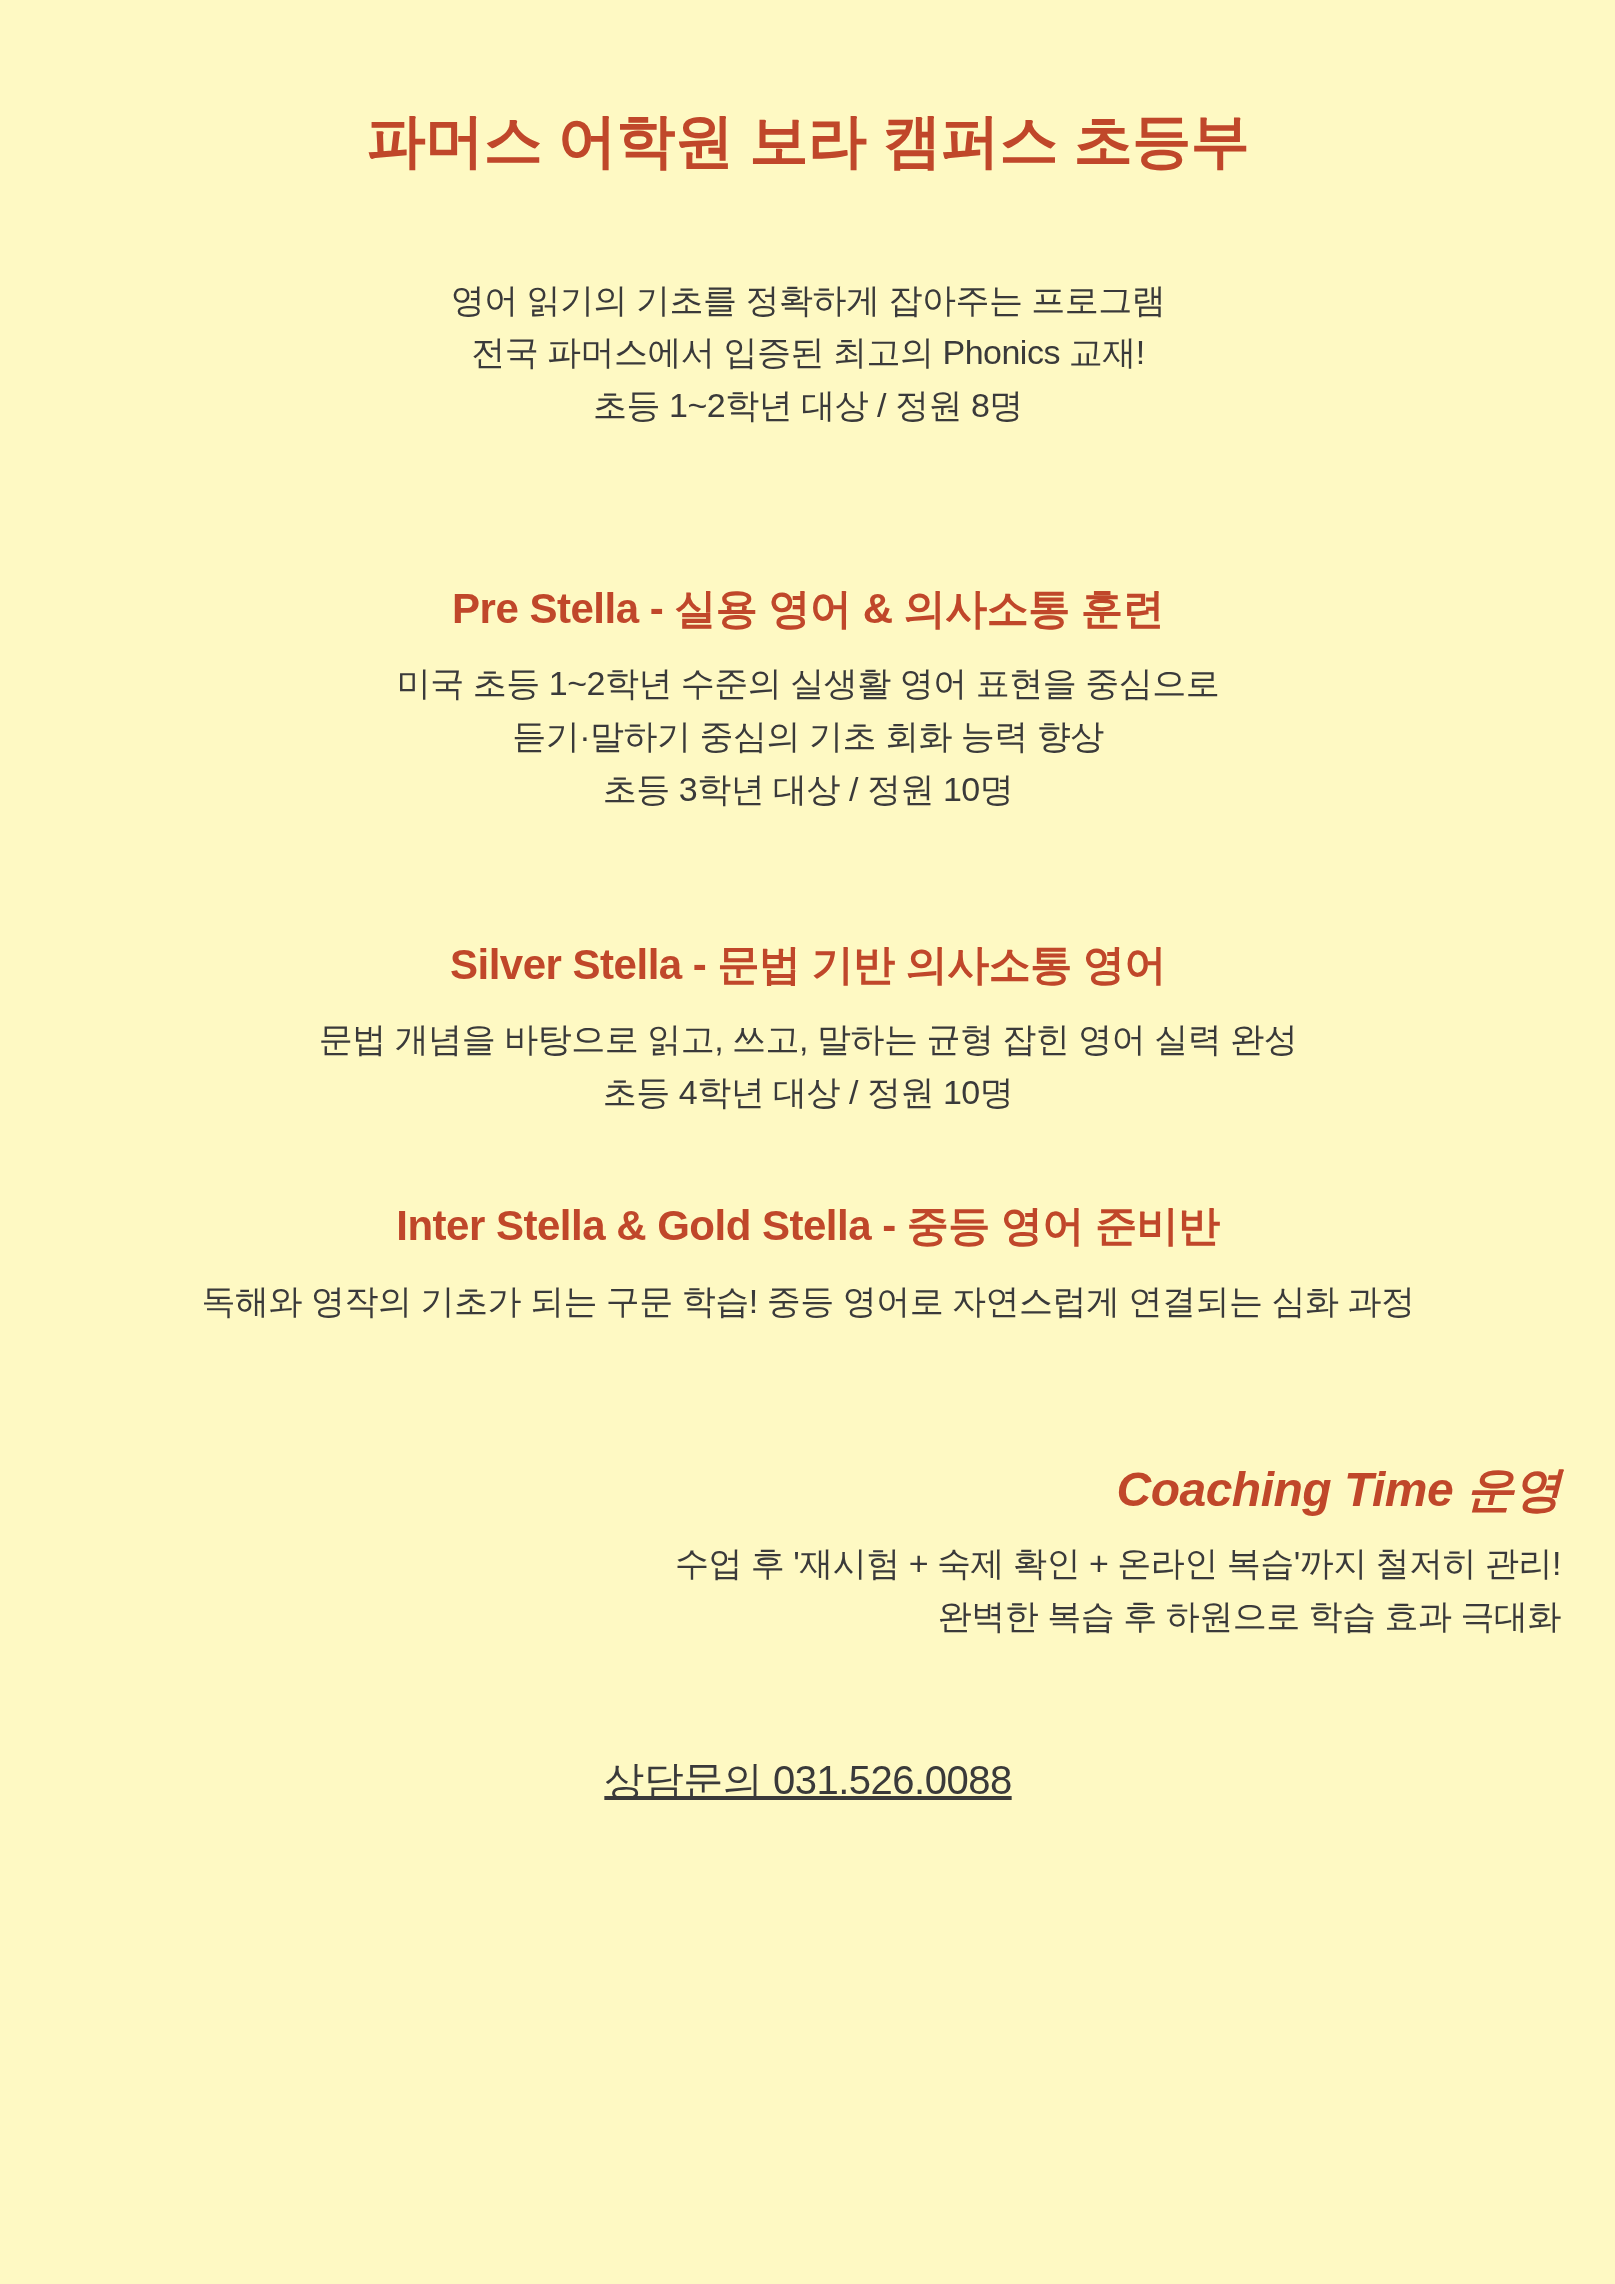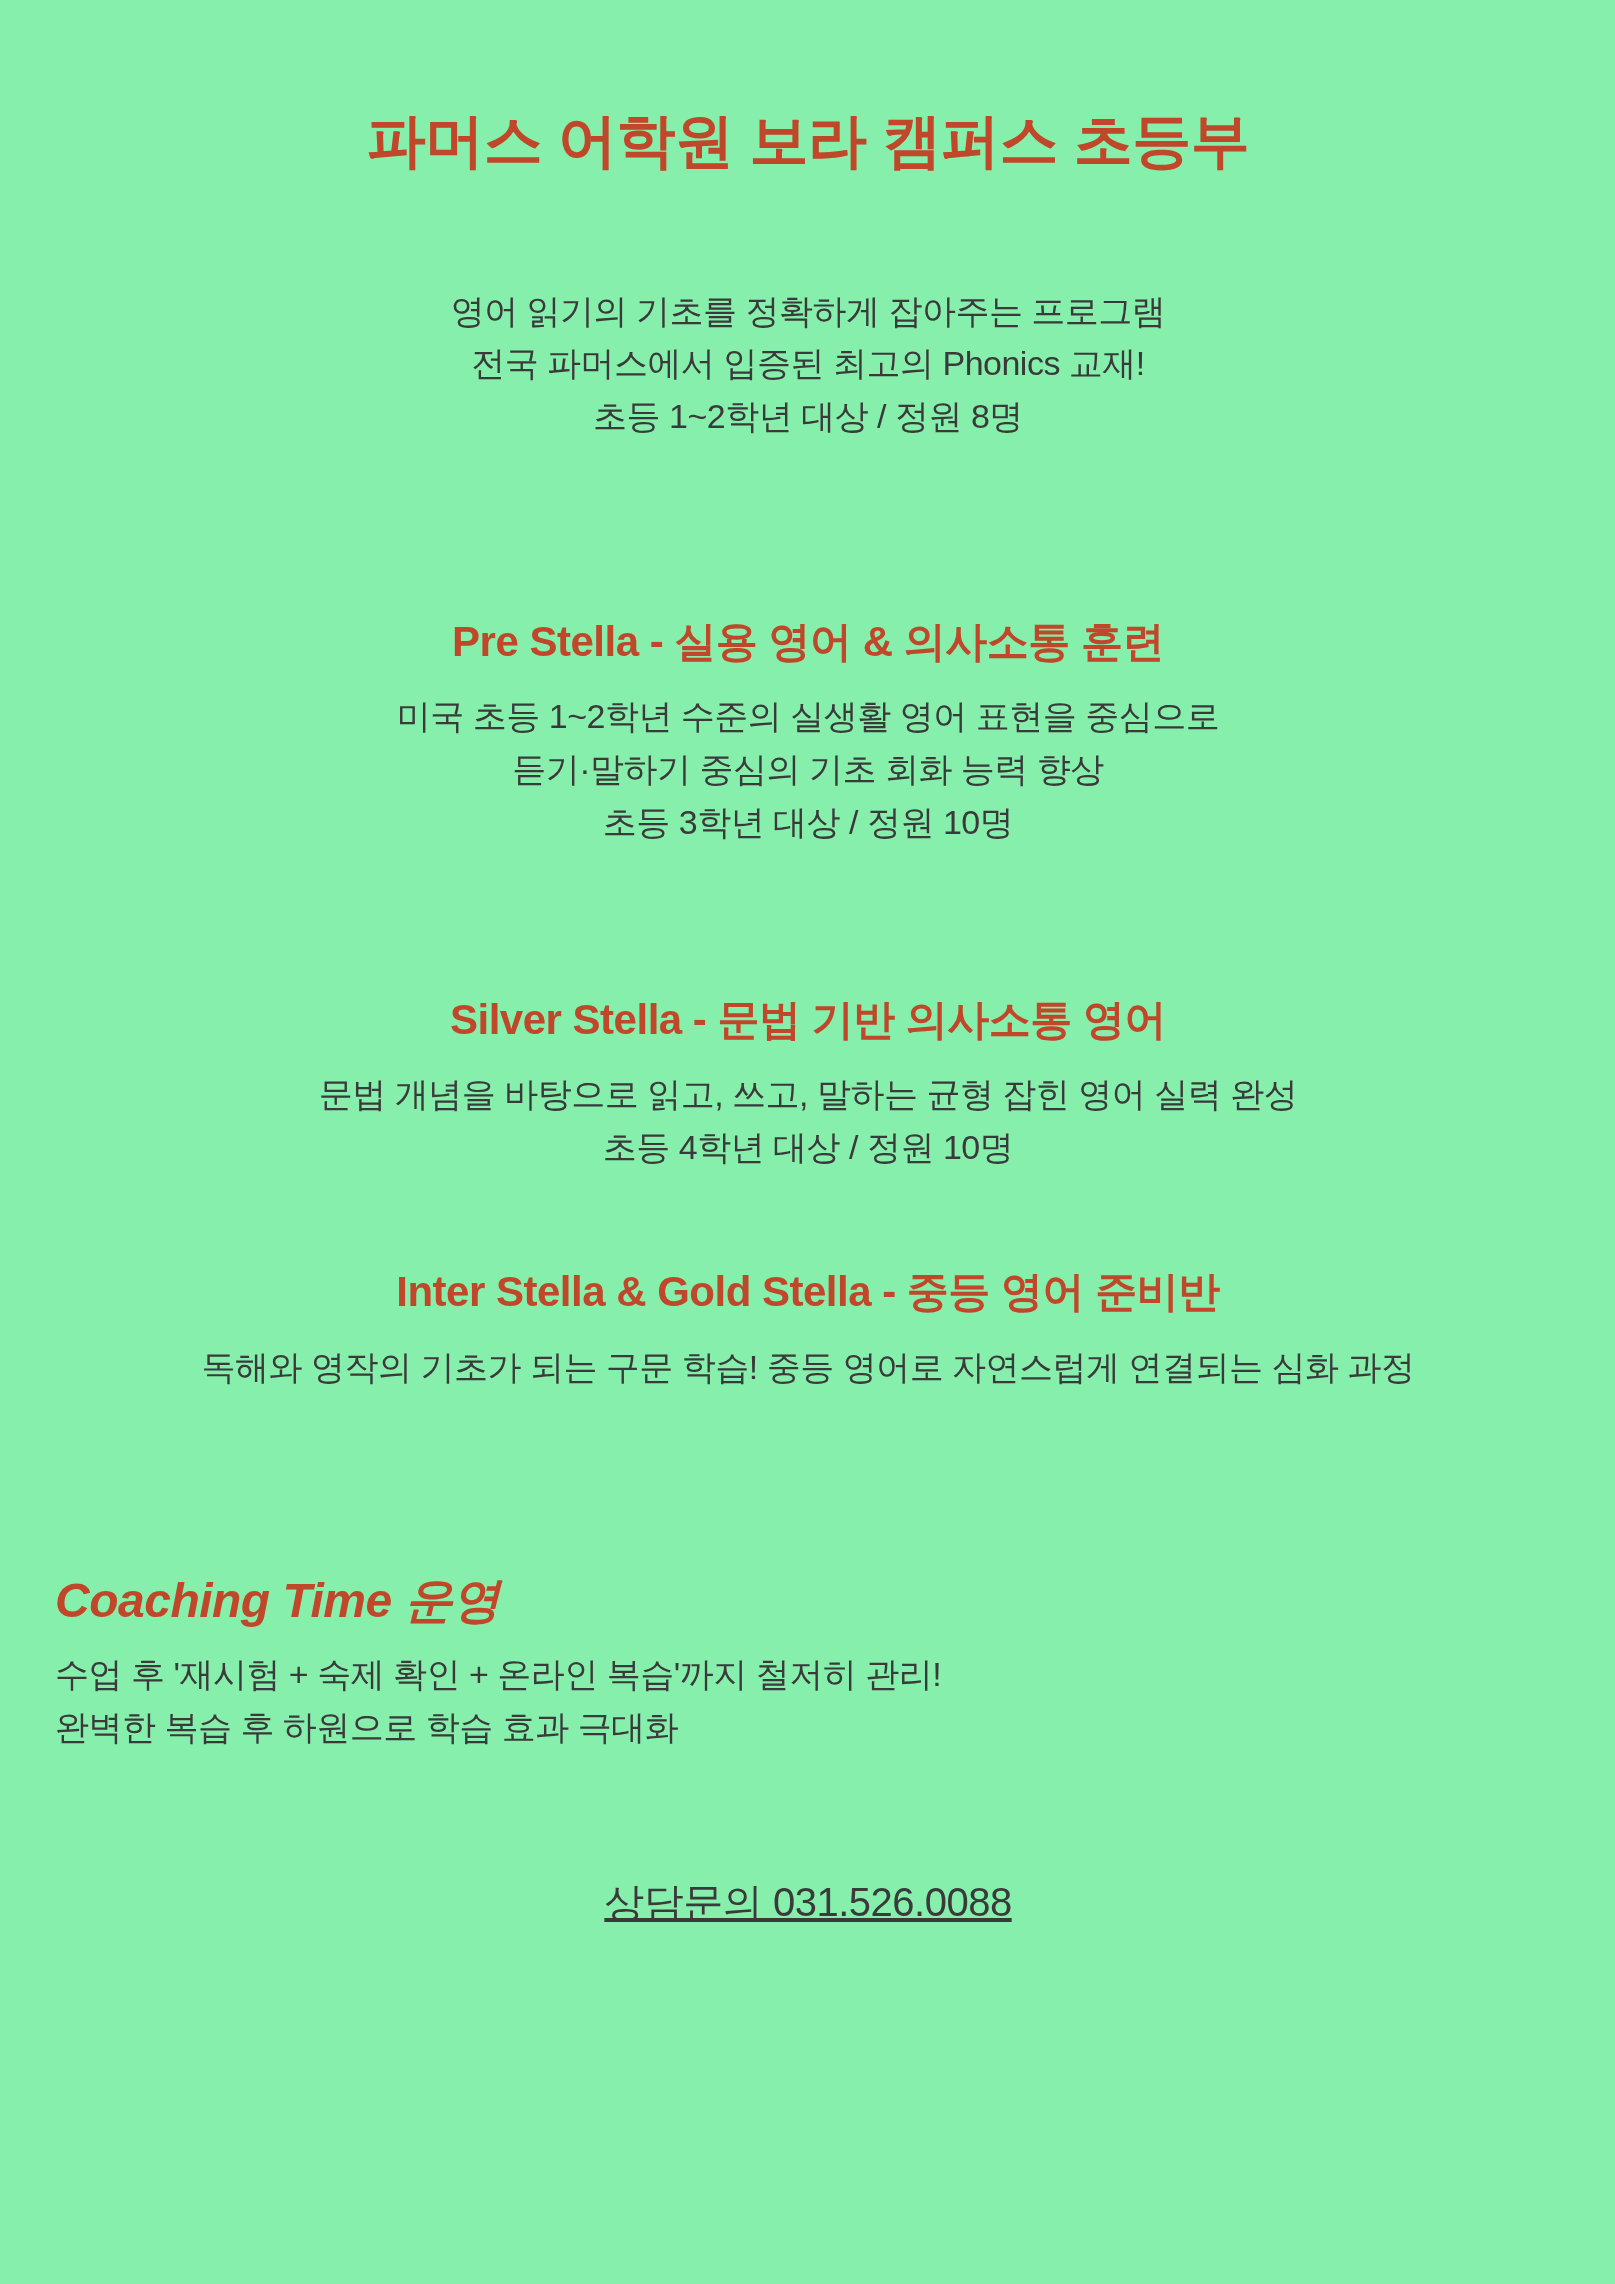--- a/index.html
+++ b/index.html
@@ -15,22 +15,21 @@
     overflow: hidden;
   }
   .poster {
     width: 1616px;
     height: 2284px;
     box-sizing: border-box;
     padding: 106px 55px 55px 55px;
     display: flex;
     flex-direction: column;
     align-items: center;
-    background: #86efac;
-    gap: 11px;
+    background: #fef9c3;
   }
   .main-title {
     font-size: 59px;
     font-weight: bold;
     color: #c0472a;
     letter-spacing: -0.5px;
     text-align: center;
     margin: 0 0 97px 0;
     line-height: 1.2;
   }
@@ -54,22 +53,22 @@
     font-size: 34px;
     color: #3a3a3a;
     line-height: 1.55;
     margin: 0;
     letter-spacing: -0.5px;
   }
   .gap-lg { height: 69px; }
   .gap-md { height: 41px; }
   .coaching-block {
     width: 100%;
-    text-align: left;
-    margin-top: 31px;
+    text-align: right;
+    margin-top: 8px;
   }
   .coaching-title {
     font-size: 48px;
     color: #c0472a;
     font-style: italic;
     font-weight: bold;
     margin: 0 0 15.7px 0;
     letter-spacing: -0.5px;
   }
   .contact {

